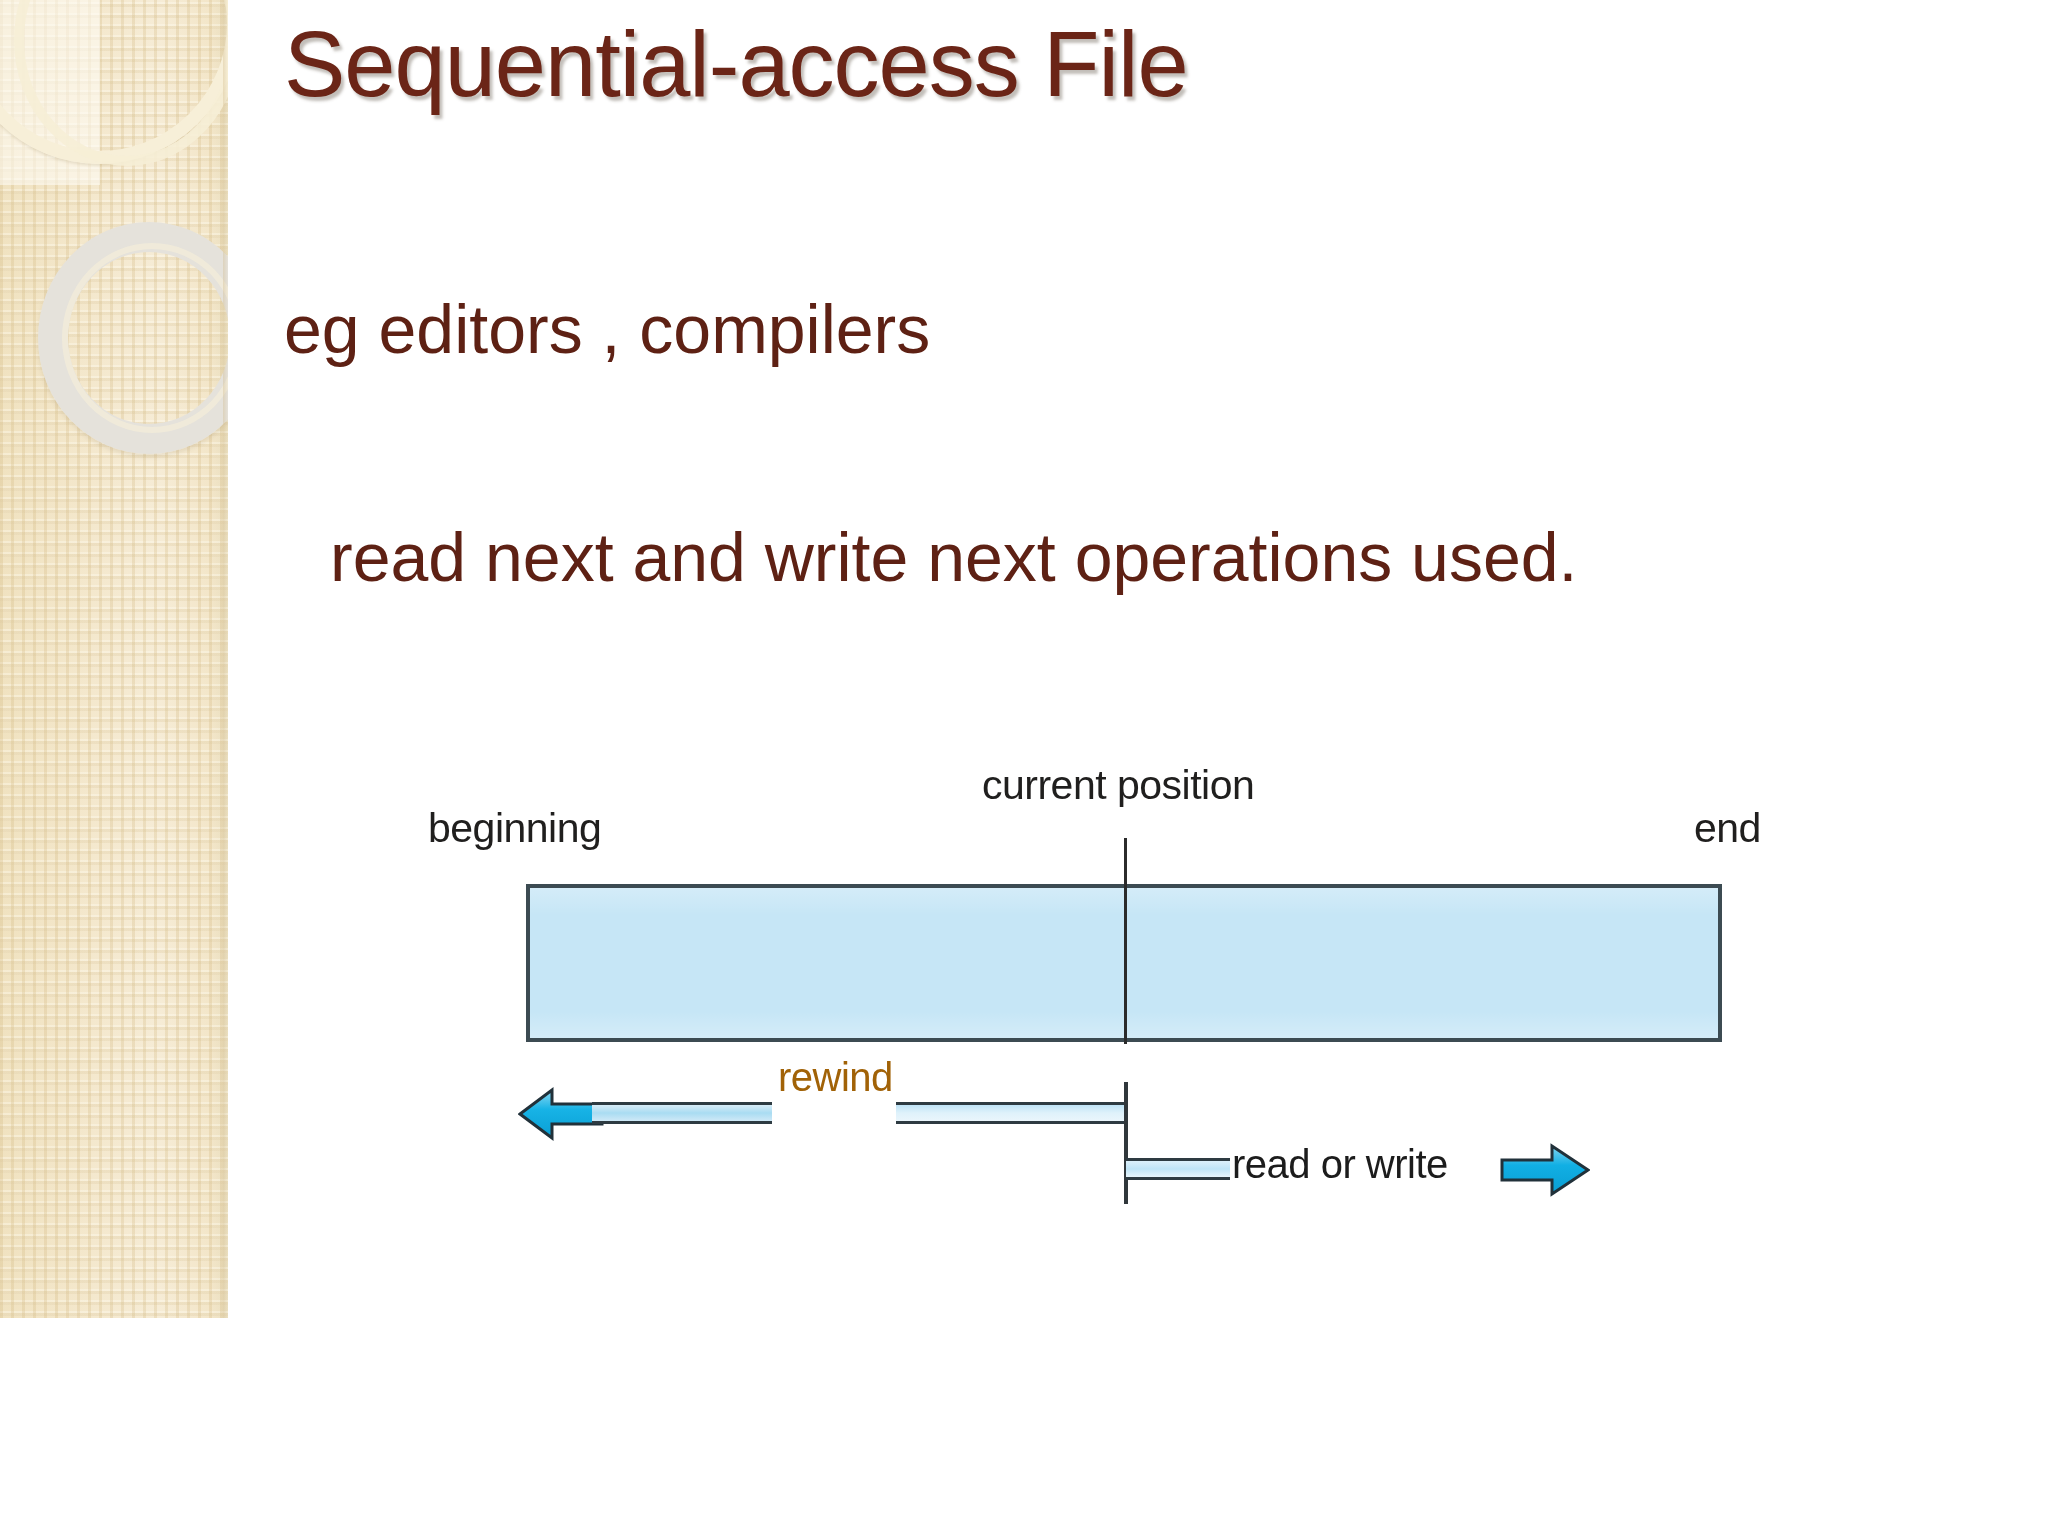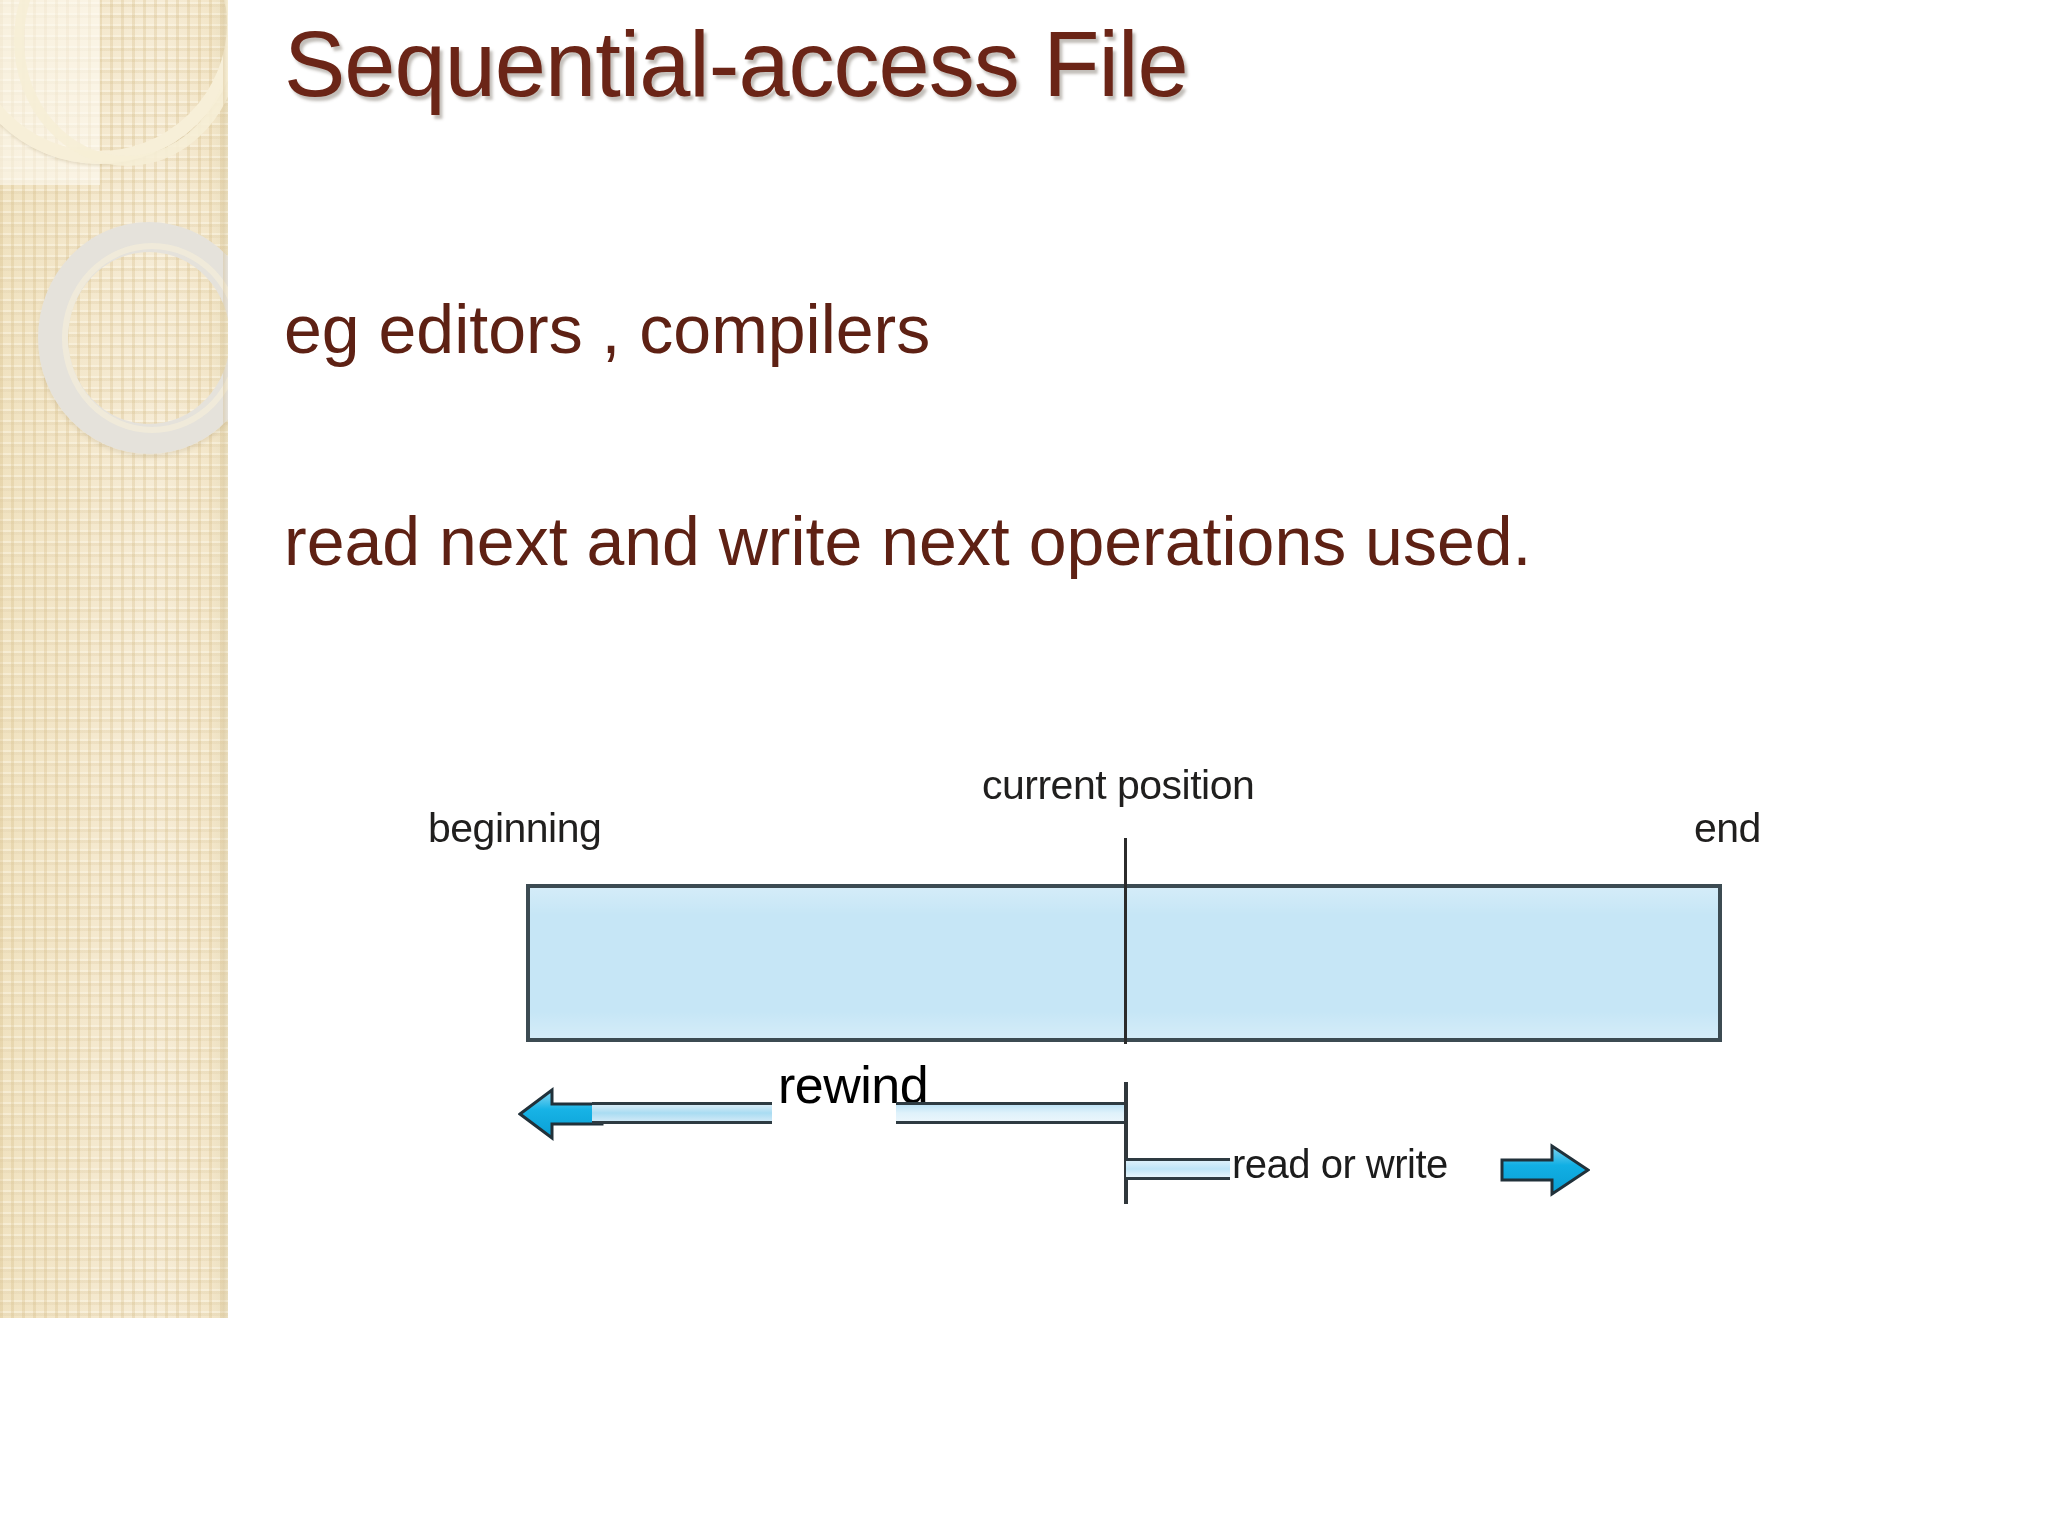--- a/index.html
+++ b/index.html
@@ -120,21 +120,21 @@
     position: absolute;
     left: 284px;
     font-size: 68px;
     font-weight: 400;
     color: #5e2114;
     white-space: nowrap;
     letter-spacing: 0px;
     font-family: "Liberation Sans", sans-serif;
   }
   .body-line-1 { top: 290px; text-align: right; }
-  .body-line-2 { top: 502px; }
+  .body-line-2 { top: 518px; margin-left: 46px; }
 
   
   .diagram {
     position: absolute;
     left: 0;
     top: 0;
     width: 2048px;
     height: 1536px;
     pointer-events: none;
   }
@@ -207,22 +207,22 @@
     position: absolute;
     left: 518px;
     top: 1086px;
     width: 86px;
     height: 56px;
   }
   .label-rewind {
     position: absolute;
     left: 778px;
     top: 1055px;
-    font-size: 52px;
-    color: #000000;
+    font-size: 40px;
+    color: #a16207;
     font-family: "Liberation Sans", sans-serif;
     white-space: nowrap;
     letter-spacing: -0.5px;
   }
 
   
   .rw-bar {
     position: absolute;
     left: 1126px;
     top: 1158px;

